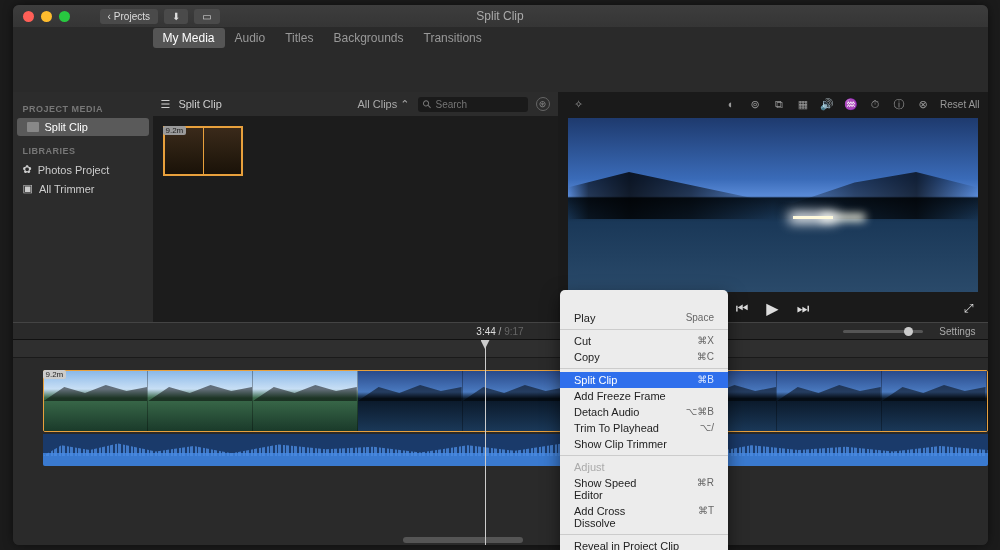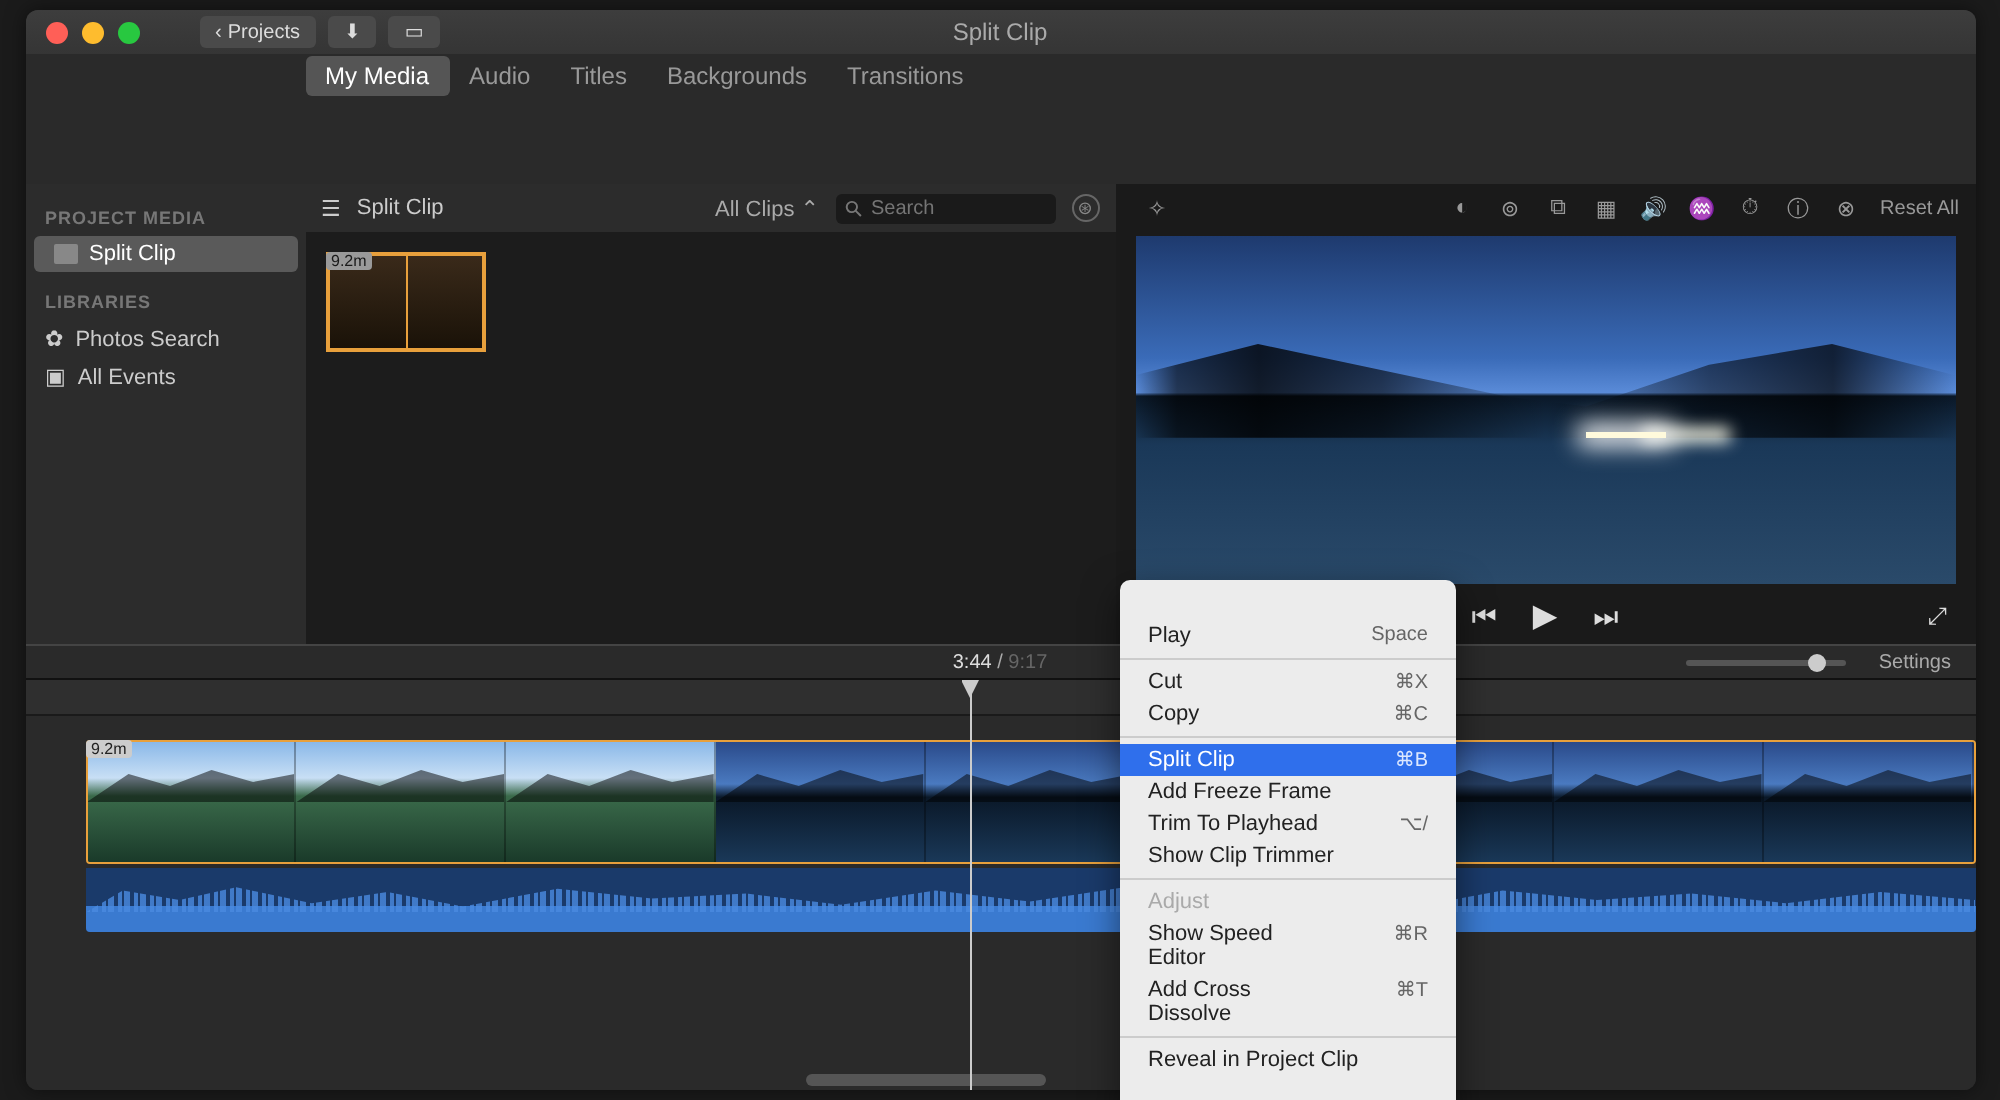--- a/index.html
+++ b/index.html
@@ -128,25 +128,25 @@
   <div class="upper">
     <div class="sidebar">
       <div class="sb-head">PROJECT MEDIA</div>
       <div class="sb-item sel">
         <span class="sb-icon"></span>
         <span>Split Clip</span>
       </div>
       <div class="sb-head" style="margin-top:6px;">LIBRARIES</div>
       <div class="sb-item">
         <span>✿</span>
-        <span>Photos Search</span>
+        <span>Photos Project</span>
       </div>
       <div class="sb-item">
         <span>▣</span>
-        <span>All Events</span>
+        <span>All Trimmer</span>
       </div>
     </div>
 
     <div class="browser">
       <div class="browser-head">
         <span>☰</span>
         <span class="bh-title">Split Clip</span>
         <span class="bh-filter"><span>All Clips</span> ⌃</span>
         <span class="search-wrap"><input class="bh-search" placeholder="Search" style=""></span>
         <span class="bh-icon">⊛</span>
@@ -232,20 +232,24 @@
     </div>
     <div class="ctx-sep"></div>
     <div class="ctx-item highlight">
       <span>Split Clip</span>
       <span class="ctx-short">⌘B</span>
     </div>
     <div class="ctx-item">
       <span>Add Freeze Frame</span>
     </div>
     <div class="ctx-item">
+      <span>Detach Audio</span>
+      <span class="ctx-short">⌥⌘B</span>
+    </div>
+    <div class="ctx-item">
       <span>Trim To Playhead</span>
       <span class="ctx-short">⌥/</span>
     </div>
     <div class="ctx-item">
       <span>Show Clip Trimmer</span>
     </div>
     <div class="ctx-sep"></div>
     <div class="ctx-item disabled">
       <span>Adjust</span>
     </div>

